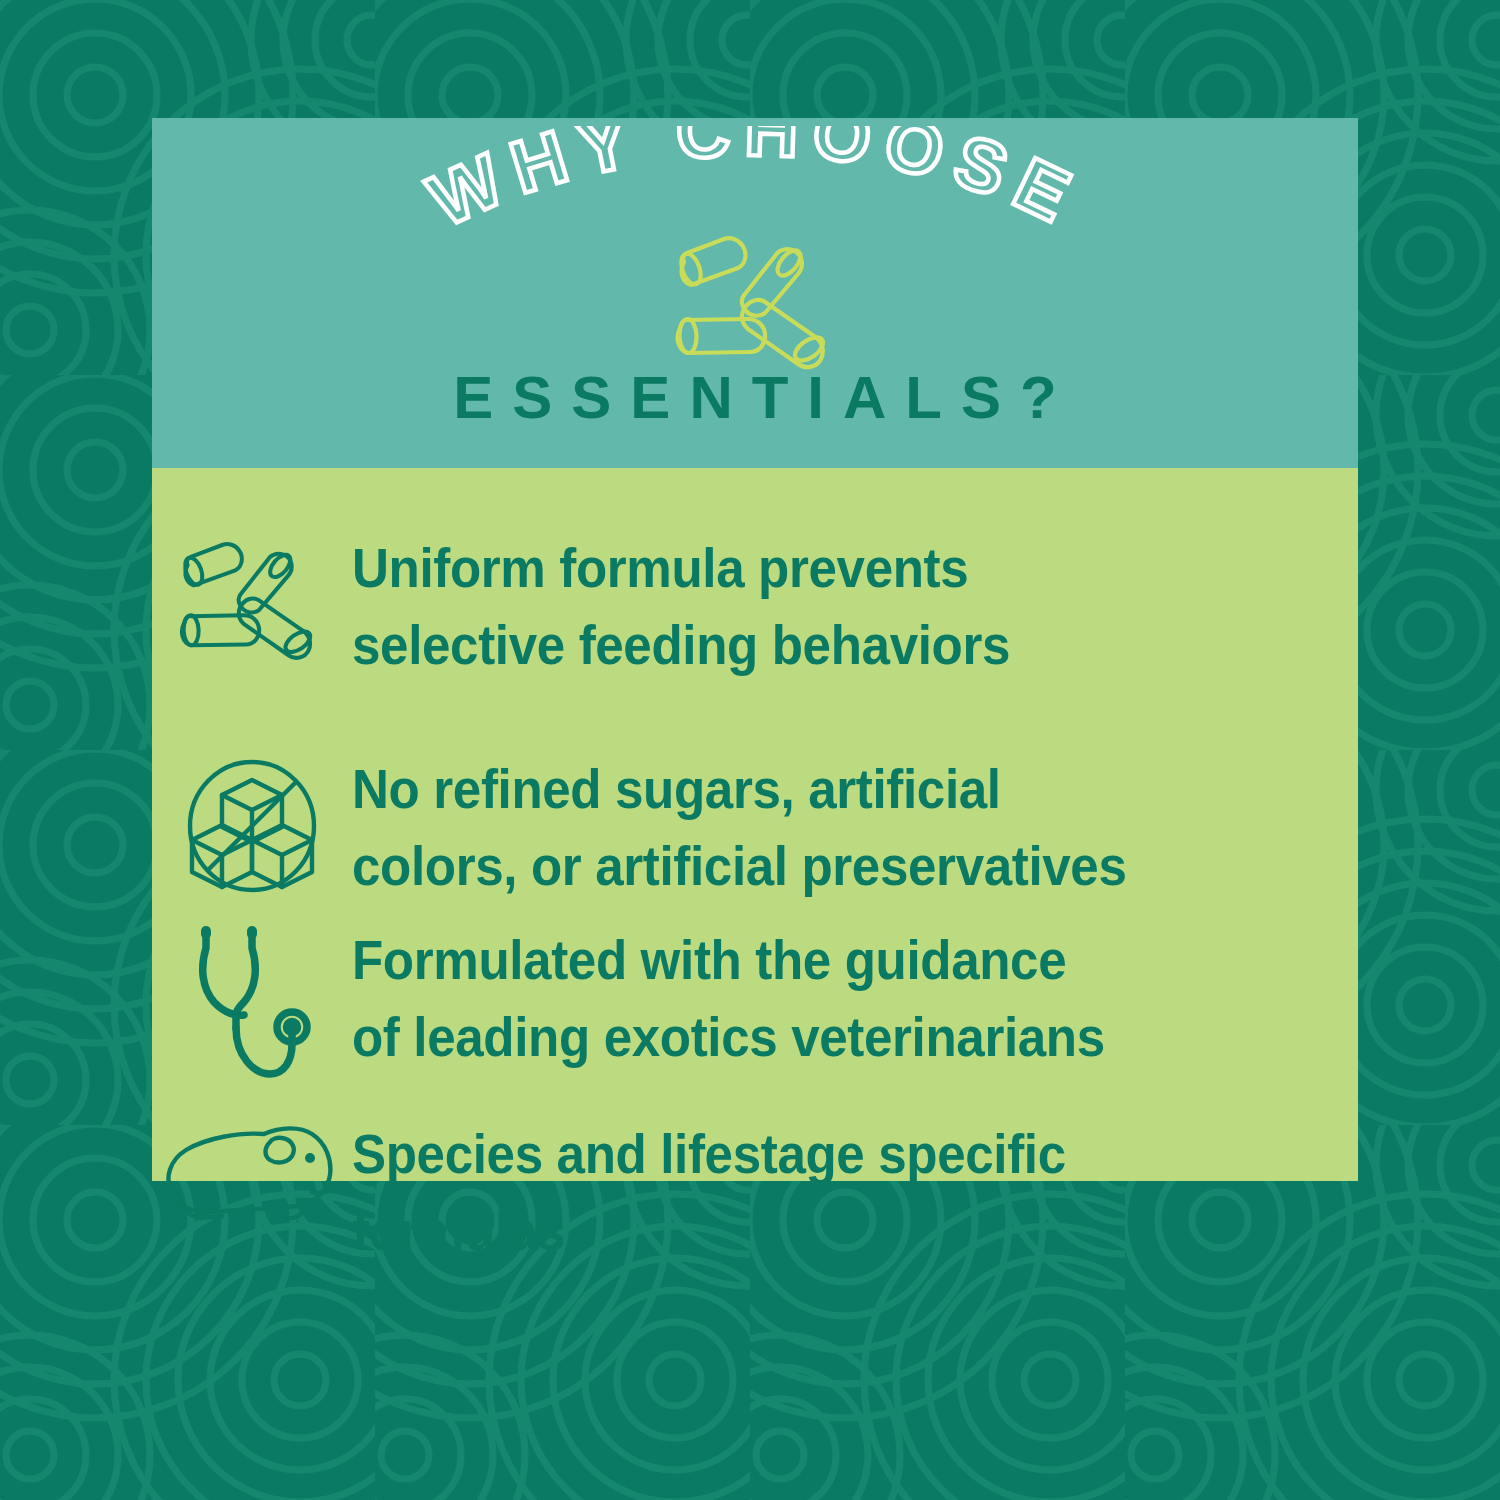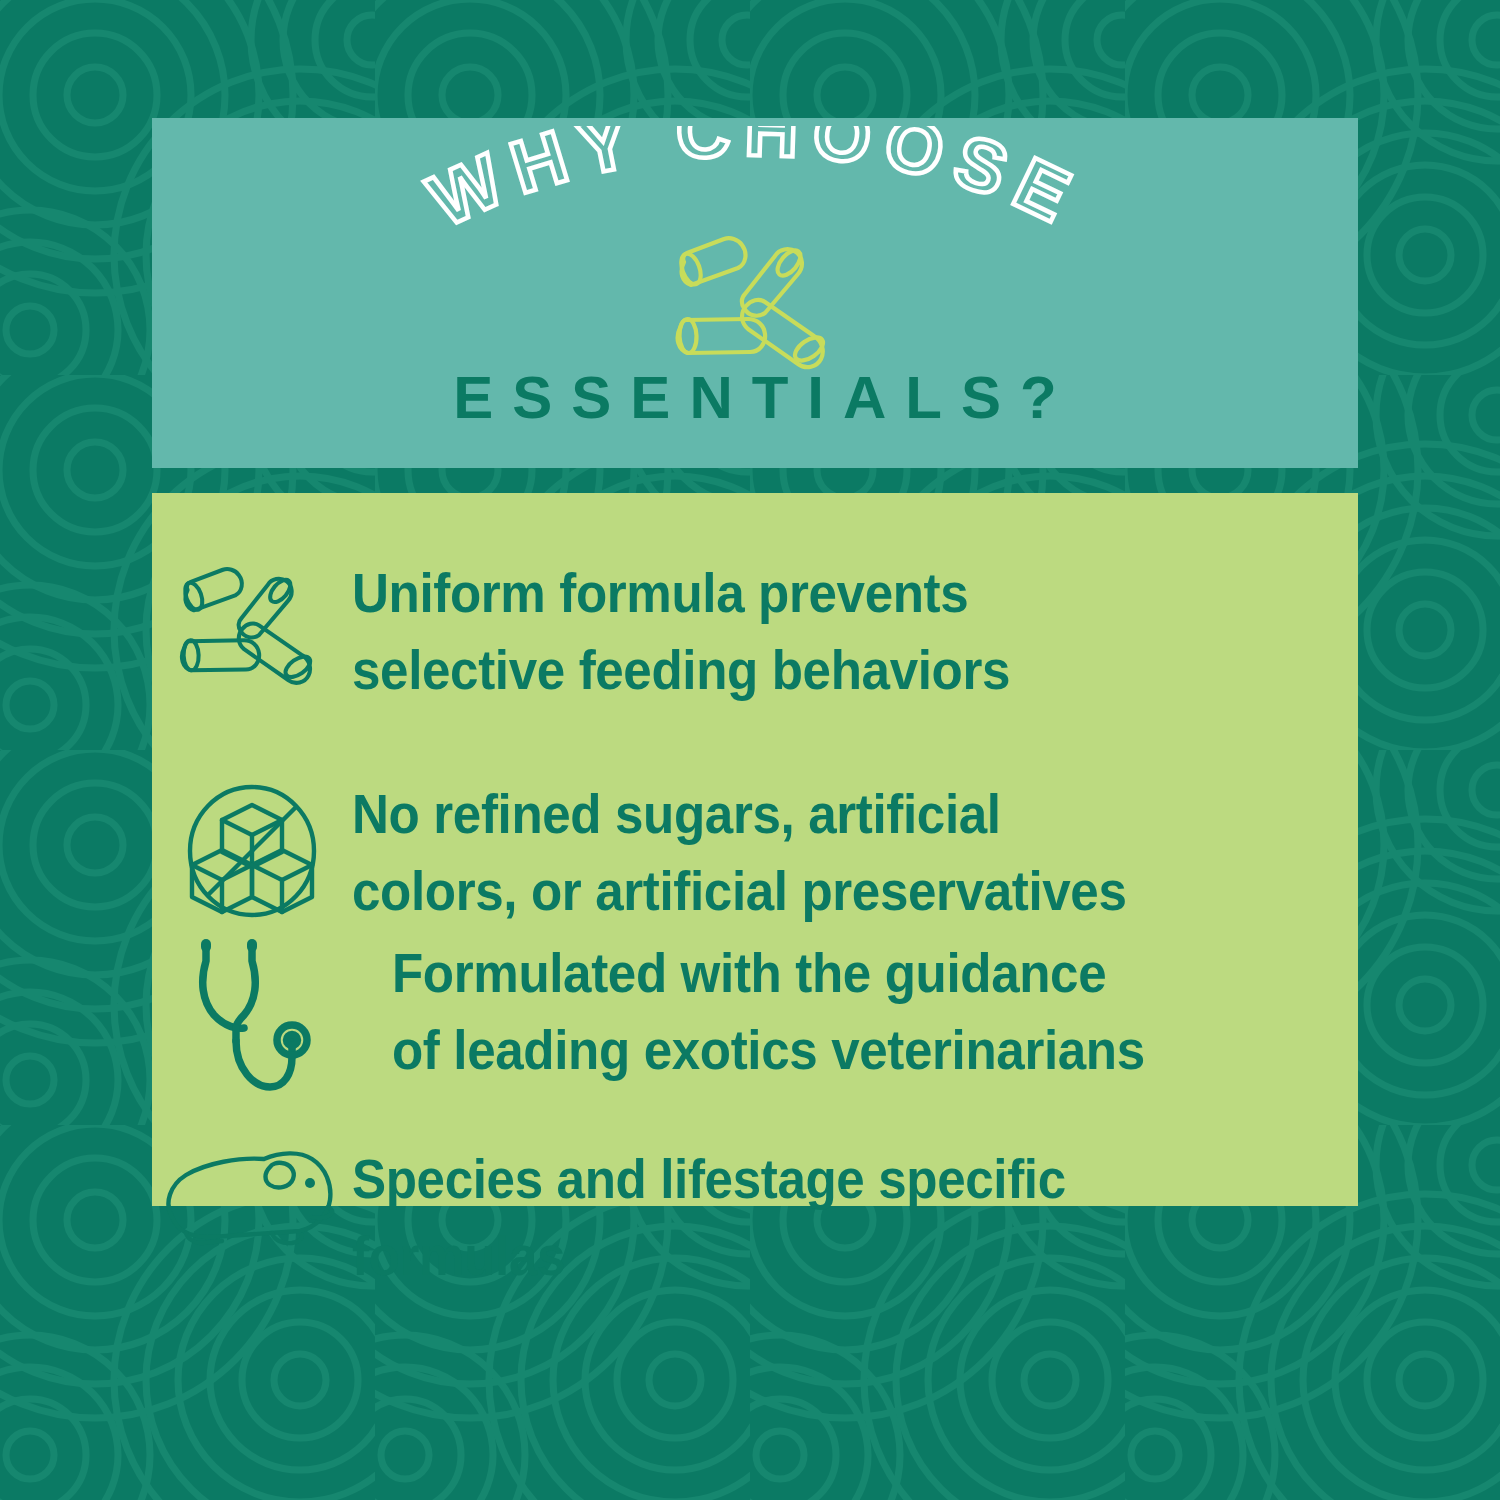--- a/index.html
+++ b/index.html
@@ -87,40 +87,39 @@
 
   
   #body-panel {
     position: absolute;
     left: 152px;
     top: 468px;
     width: 1206px;
     height: 713px;
     background: #bcda80;
     z-index: 2;
-    margin-top: 25px;
   }
 
   #benefit-list {
     position: absolute;
     left: 0;
     top: 0;
     width: 100%;
   }
 
   .benefit-row {
     position: absolute;
     left: 0;
     width: 100%;
     display: flex;
     align-items: flex-start;
   }
   .benefit-row.row-0 { top: 62px; }
   .benefit-row.row-1 { top: 283px; }
-  .benefit-row.row-2 { top: 442px; gap: 40px; }
+  .benefit-row.row-2 { top: 454px; }
   .benefit-row.row-3 { top: 648px; }
 
   .benefit-icon {
     width: 200px;
     min-width: 200px;
     display: flex;
     justify-content: center;
     padding-top: 4px;
   }
   .benefit-icon svg { display: block; }

